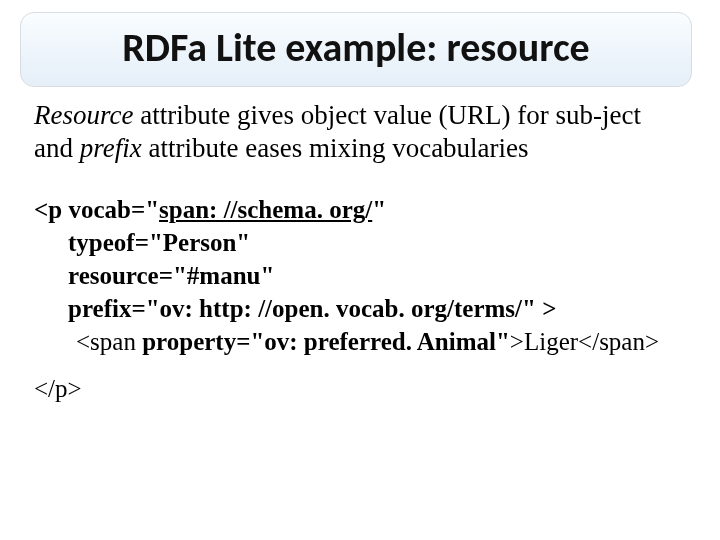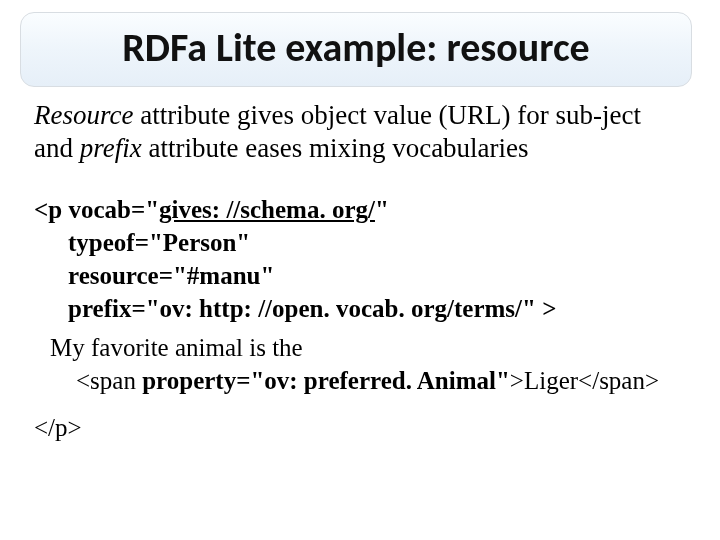--- a/index.html
+++ b/index.html
@@ -67,26 +67,25 @@
   </div>
 
   <div class="body">
 
     <div class="intro">
       <span class="ital">Resource</span><span> attribute gives object value (URL) for sub-ject and </span><span class="ital">prefix</span><span> attribute eases mixing vocabularies</span>
     </div>
 
     <div class="code">
       <span class="indent0">
-        <span class="b">&lt;p vocab="</span><span class="b u">gives: //schema. org/</span><span class="b">"</span>
+        <span class="b">&lt;p vocab="</span><span class="b u">span: //schema. org/</span><span class="b">"</span>
       </span>
       <span class="indent1 b">typeof="Person"</span>
       <span class="indent1 b">resource="#manu"</span>
       <span class="indent1 b">prefix="ov: http: //open. vocab. org/terms/" &gt;</span>
-      <span class="indentM mt6">My favorite animal is the</span>
       <span class="indentS">
         <span>&lt;span </span><span class="b">property="ov: preferred. Animal"</span><span>&gt;Liger&lt;/span&gt;</span>
       </span>
       <span class="indent0 mt14">&lt;/p&gt;</span>
     </div>
 
   </div>
 </div>
 
 </body></html>

